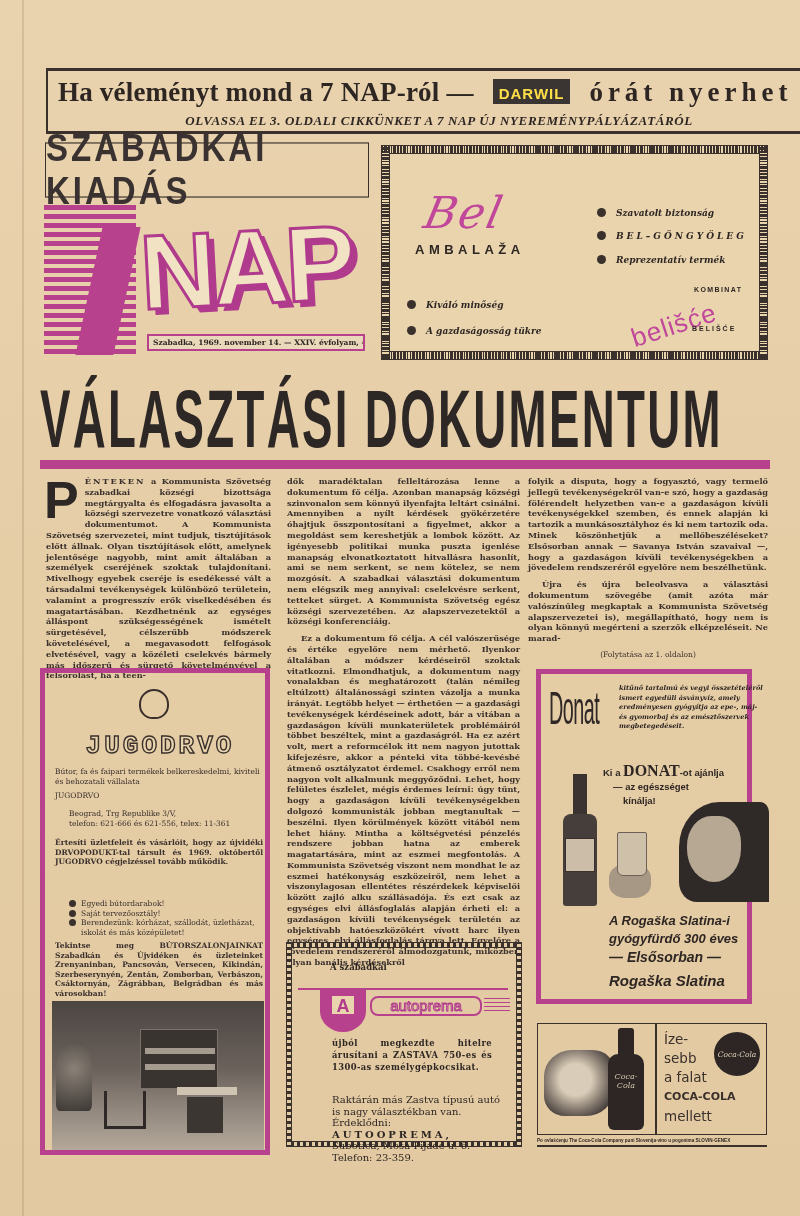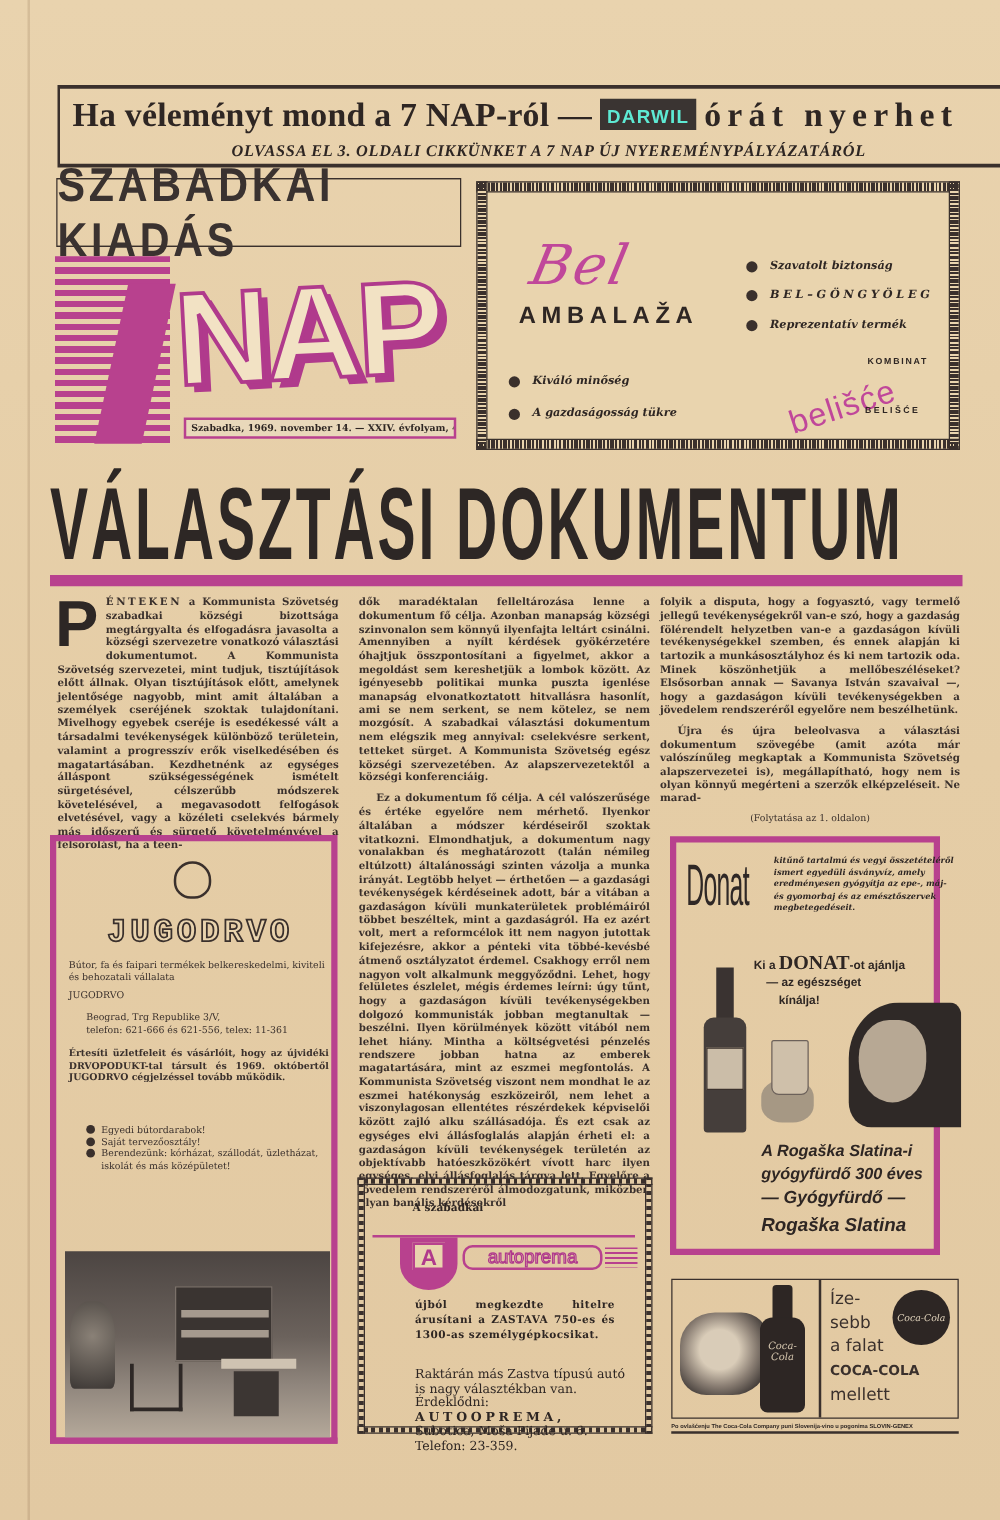--- a/index.html
+++ b/index.html
@@ -2,36 +2,36 @@
 <html><head>
 <meta charset="utf-8">
 <style>
   *{box-sizing:border-box;margin:0;padding:0}
   html,body{width:800px;height:1216px;overflow:hidden}
   body{background:#e6cfa9;font-family:"DejaVu Serif",serif;color:#2e2623;position:relative}
   .page{position:absolute;left:0;top:0;width:800px;height:1216px;background:linear-gradient(180deg,#e9d3ae 0%,#e5cda6 50%,#e2c9a2 100%)}
   
   .banner{position:absolute;left:46px;top:68px;width:786px;height:66px;border-top:3px solid #3a302c;border-bottom:3px solid #3a302c;border-left:2px solid #3a302c;border-right:2px solid #3a302c}
   .banner-line1{position:absolute;left:10px;top:6px;width:700px;display:flex;align-items:center;justify-content:space-between;font-family:"Liberation Serif",serif;font-weight:bold;font-size:27px;letter-spacing:.2px;white-space:nowrap}
-  .darwil{display:inline-block;background:#3a3432;color:#5eead4;font-family:"Liberation Sans",sans-serif;font-size:15px;font-weight:bold;padding:6px 6px 2px;margin:0 6px;letter-spacing:1px;position:relative;top:-1px}
+  .darwil{display:inline-block;background:#3a3432;color:#fde047;font-family:"Liberation Sans",sans-serif;font-size:15px;font-weight:bold;padding:6px 6px 2px;margin:0 19px;letter-spacing:1px;position:relative;top:-1px}
   .banner-win{letter-spacing:5px}
   .banner-line2{position:absolute;left:0;top:42px;width:100%;text-align:center;font-family:"Liberation Serif",serif;font-style:italic;font-weight:bold;font-size:13px;letter-spacing:.6px}
   
   .kiadas{position:absolute;left:45px;top:146px;width:324px;height:48px;border:1.5px solid #3a302c;display:flex;align-items:center;justify-content:center;font-family:"Liberation Sans",sans-serif;font-weight:bold;font-size:33px;letter-spacing:3px;transform:scaleY(1.15);color:#3a3230}
   
   .logo{position:absolute;left:44px;top:205px;width:326px;height:155px}
   .logo-seven{position:absolute;left:0;top:0;width:92px;height:150px;background:repeating-linear-gradient(180deg,#b8418e 0 5px,transparent 5px 9px)}
   .logo-seven-bar{position:absolute;left:45px;top:22px;width:38px;height:128px;background:#b8418e;transform:skewX(-12deg)}
   .logo-nap{position:absolute;left:96px;top:2px;font-family:"Liberation Sans",sans-serif;font-weight:bold;font-size:106px;line-height:120px;color:#f2e2c4;-webkit-text-stroke:3px #b03a8c;text-shadow:6px 6px 0 #b03a8c;letter-spacing:-4px;transform:rotate(-3deg)}
   .logo-date{position:absolute;left:103px;top:129px;width:218px;height:17px;border:2px solid #b8418e;background:#e9d8ba;font-size:7.5px;font-weight:bold;line-height:13px;padding-left:4px;white-space:nowrap;overflow:hidden}
   
   .bel{position:absolute;left:381px;top:145px;width:387px;height:215px;background:#e9d4ae}
   .bel-script{position:absolute;left:44px;top:42px;font-family:"DejaVu Serif",serif;font-style:italic;font-size:44px;color:#c0479a;letter-spacing:2px;transform:skewX(-12deg)}
-  .bel-amb{position:absolute;left:34px;top:97px;font-family:"Liberation Sans",sans-serif;font-weight:bold;font-size:19px;letter-spacing:4.5px}
-  .bel-item{position:absolute;display:flex;align-items:center;gap:10px;font-style:italic;font-size:9px;font-weight:bold;white-space:nowrap}
+  .bel-amb{position:absolute;left:34px;top:97px;font-family:"Liberation Sans",sans-serif;font-weight:bold;font-size:13px;letter-spacing:4.5px}
+  .bel-item{position:absolute;display:flex;gap:10px;font-style:italic;font-size:9px;font-weight:bold;white-space:nowrap}
   .dot{width:9px;height:9px;border-radius:50%;background:#3a302c;display:inline-block}
   .bel-kombinat{position:absolute;left:313px;top:141px;font-family:"Liberation Sans",sans-serif;font-size:7px;font-weight:bold;letter-spacing:1.4px}
   .bel-belisce-script{position:absolute;left:249px;top:165px;font-family:"Liberation Sans",sans-serif;font-size:26px;color:#c0479a;transform:rotate(-18deg);letter-spacing:1px}
   .bel-belisce{position:absolute;left:311px;top:180px;font-family:"Liberation Sans",sans-serif;font-size:7px;font-weight:bold;letter-spacing:2px}
   
   .headline{position:absolute;left:40px;top:378px;width:730px;height:78px;font-family:"Liberation Sans",sans-serif;font-weight:bold;font-size:78px;line-height:78px;letter-spacing:-1px;white-space:nowrap;color:#2d2725;transform:scaleX(.62) scaleY(1.12);transform-origin:left top}
   .magbar{position:absolute;left:40px;top:460px;width:730px;height:9px;background:#b8418e}
   
   .col{position:absolute;font-family:"DejaVu Serif",serif;font-size:8.2px;line-height:10.8px;text-align:justify;font-weight:bold;color:#3a302c}
   .col p{text-indent:0;margin-bottom:6px}
@@ -199,20 +199,21 @@
           </li>
         <li>
             <span class="dot"></span>
             <span>Saját tervezőosztály!</span>
           </li>
         <li>
             <span class="dot"></span>
             <span>Berendezünk: kórházat, szállodát, üzletházat, iskolát és más középületet!</span>
           </li>
       </ul>
+      <div class="jug-text jug-bold" style="top:262px;text-align:justify">Tekintse meg BÚTORSZALONJAINKAT Szabadkán és Újvidéken és üzleteinket Zrenyaninban, Pancsován, Versecen, Kikindán, Szerbeserynyén, Zentán, Zomborban, Verbászon, Csáktornyán, Zágrábban, Belgrádban és más városokban!</div>
       <div class="jug-photo">
         <div class="ph-plant"></div>
         <div class="ph-shelf">
           <div class="ph-shelf-row" style="top:18px"></div>
           <div class="ph-shelf-row" style="top:34px"></div>
         </div>
         <div class="ph-chair"></div>
         <div class="ph-desk"></div>
         <div class="ph-desk-chair"></div>
       </div>
@@ -261,21 +262,21 @@
     </div>
     <div class="donat-photo">
       <div class="woman-hair"></div>
       <div class="woman-face"></div>
       <div class="hand"></div>
       <div class="glass"></div>
     </div>
     <div class="donat-rog">
       <div>A Rogaška Slatina-i</div>
       <div>gyógyfürdő 300 éves</div>
-      <div style="font-size:14px">— Gyógyfürdő —</div>
+      <div style="font-size:14px">— Elsősorban —</div>
       <div class="r4">Rogaška Slatina</div>
     </div>
   </div>
 
   <div class="coke">
     <div class="coke-sandwich"></div>
     <div class="coke-bottle">
       <div class="cb-neck"></div>
       <div class="cb-body"></div>
       <div class="cb-script">Coca-Cola</div>

